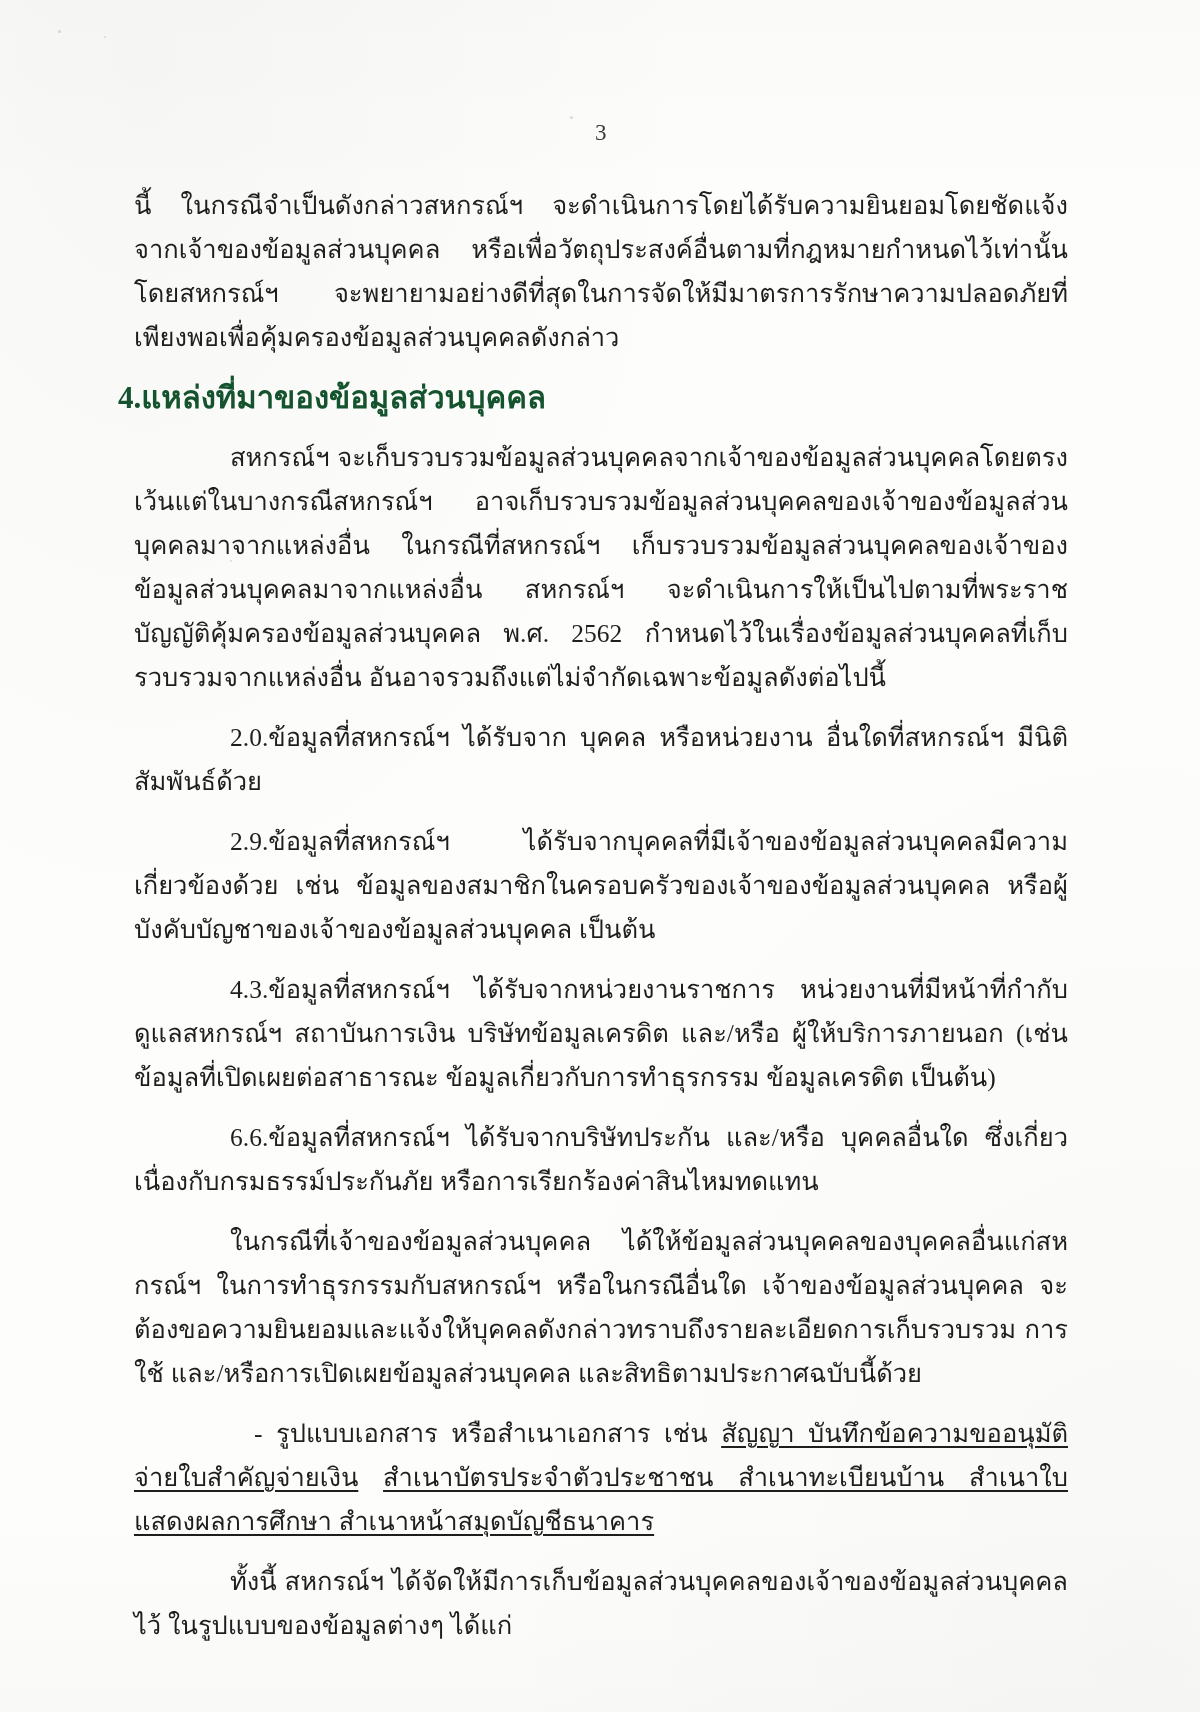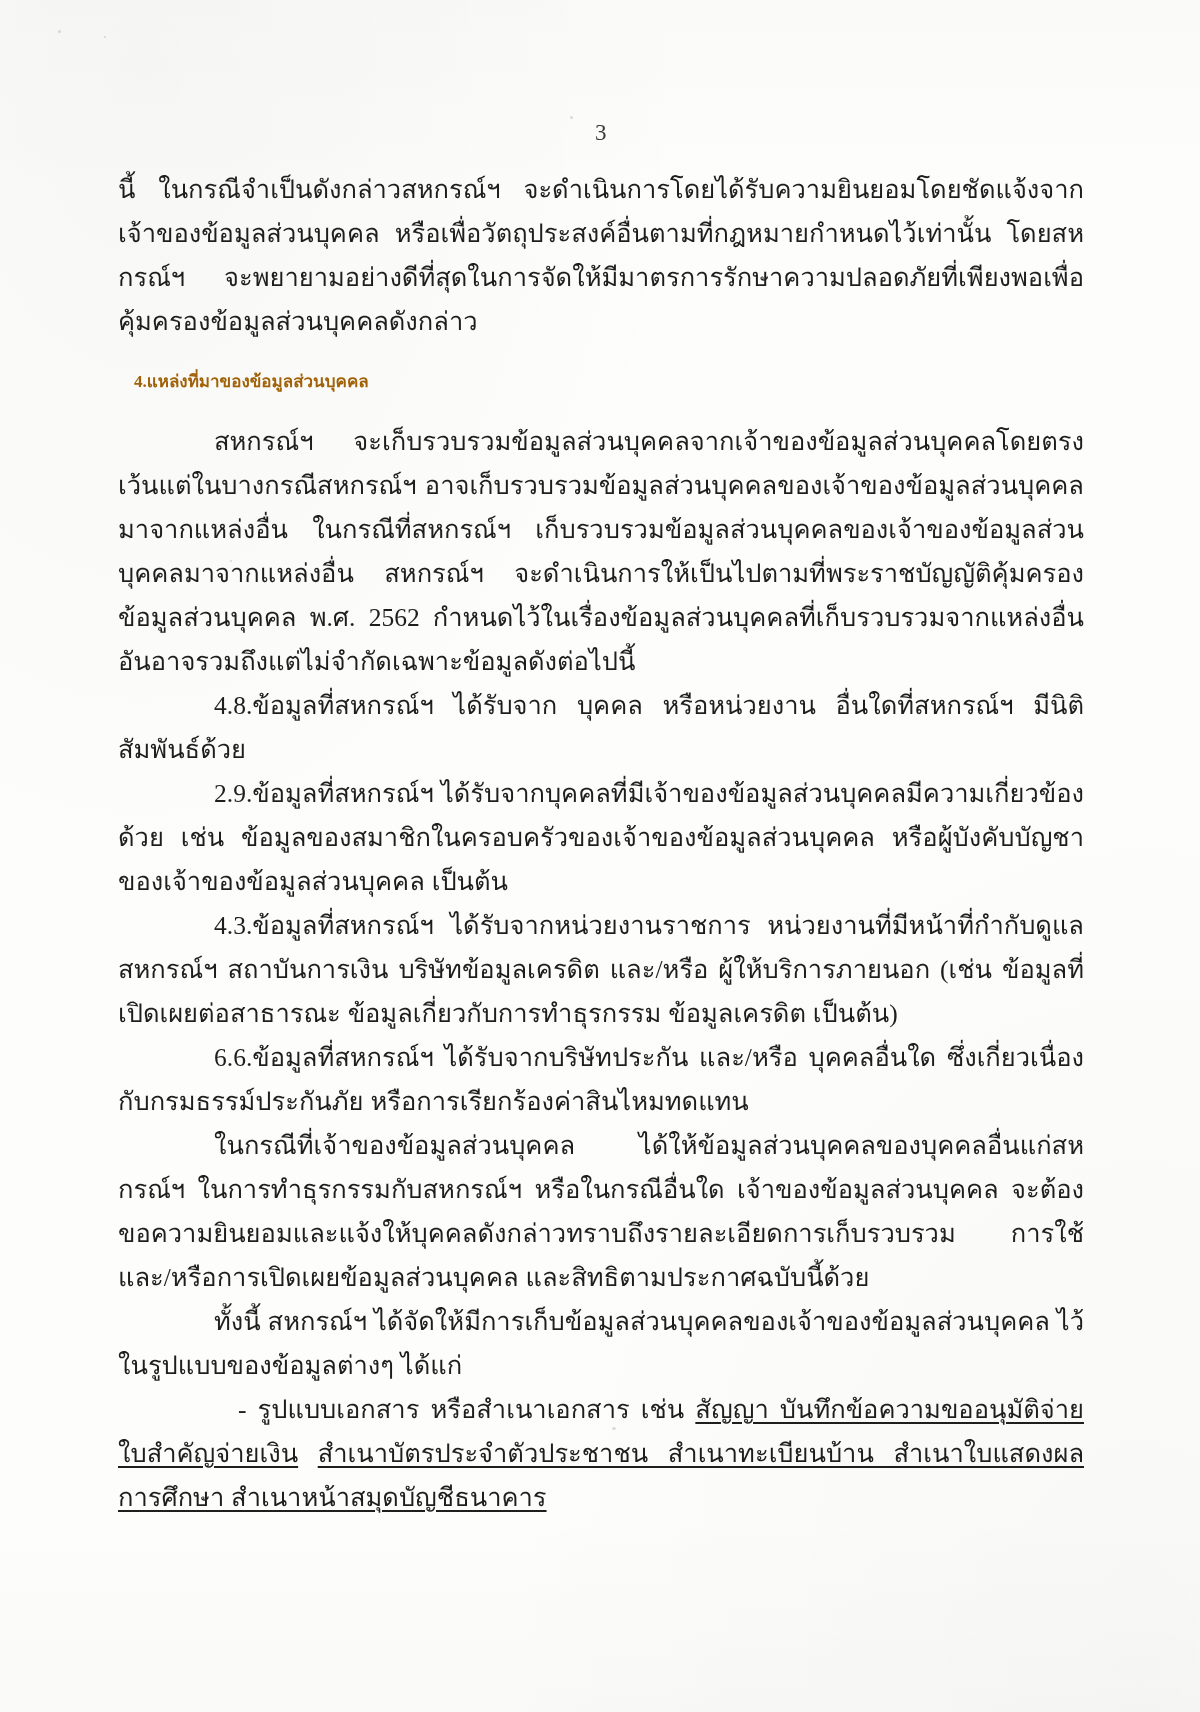--- a/index.html
+++ b/index.html
@@ -59,44 +59,44 @@
   }
 
   .body-block {
     position: absolute;
     top: 168px;
     left: 0;
     width: 966px;
   }
 
   p.para {
-    margin: 0;
+    margin: 16px;
     font-size: 25.5px;
     line-height: 44px;
     text-align: justify;
     text-justify: inter-word;
     word-spacing: .5px;
     color: #1e1e1e;
     -webkit-font-smoothing: antialiased;
   }
 
   .indent-lg { text-indent: 78px; }
   .indent-xl { text-indent: 96px; }
   .indent-xxl { text-indent: 120px; }
 
   .gap-sm { margin-top: 10px; }
   .gap-md { margin-top: 22px; }
   .gap-lg { margin-top: 42px; }
 
   h2.heading {
-    margin: 16px;
-    font-size: 17px;
+    margin: 0;
+    font-size: 31px;
     line-height: 44px;
     font-weight: bold;
-    color: #a16207;
+    color: #14532d;
     letter-spacing: 0;
   }
 
   .u {
     text-decoration: underline;
     text-underline-offset: 4px;
     text-decoration-thickness: 1.5px;
   }
 </style>
 </head>
@@ -119,30 +119,30 @@
 
     <div class="body-block">
 
       <p class="para">นี้ ในกรณีจำเป็นดังกล่าวสหกรณ์ฯ จะดำเนินการโดยได้รับความยินยอมโดยชัดแจ้งจากเจ้าของข้อมูลส่วนบุคคล หรือเพื่อวัตถุประสงค์อื่นตามที่กฎหมายกำหนดไว้เท่านั้น โดยสหกรณ์ฯ จะพยายามอย่างดีที่สุดในการจัดให้มีมาตรการรักษาความปลอดภัยที่เพียงพอเพื่อคุ้มครองข้อมูลส่วนบุคคลดังกล่าว</p>
 
 
       <h2 class="heading gap-lg">4.แหล่งที่มาของข้อมูลส่วนบุคคล</h2>
 
       <p class="para indent-xl gap-sm">สหกรณ์ฯ จะเก็บรวบรวมข้อมูลส่วนบุคคลจากเจ้าของข้อมูลส่วนบุคคลโดยตรง เว้นแต่ในบางกรณีสหกรณ์ฯ อาจเก็บรวบรวมข้อมูลส่วนบุคคลของเจ้าของข้อมูลส่วนบุคคลมาจากแหล่งอื่น ในกรณีที่สหกรณ์ฯ เก็บรวบรวมข้อมูลส่วนบุคคลของเจ้าของข้อมูลส่วนบุคคลมาจากแหล่งอื่น  สหกรณ์ฯ จะดำเนินการให้เป็นไปตามที่พระราชบัญญัติคุ้มครองข้อมูลส่วนบุคคล พ.ศ. 2562 กำหนดไว้ในเรื่องข้อมูลส่วนบุคคลที่เก็บรวบรวมจากแหล่งอื่น อันอาจรวมถึงแต่ไม่จำกัดเฉพาะข้อมูลดังต่อไปนี้</p>
 
-      <p class="para indent-xl gap-md">4.8.ข้อมูลที่สหกรณ์ฯ ได้รับจาก บุคคล หรือหน่วยงาน อื่นใดที่สหกรณ์ฯ มีนิติสัมพันธ์ด้วย</p>
+      <p class="para indent-xl gap-md">2.0.ข้อมูลที่สหกรณ์ฯ ได้รับจาก บุคคล หรือหน่วยงาน อื่นใดที่สหกรณ์ฯ มีนิติสัมพันธ์ด้วย</p>
 
       <p class="para indent-xl gap-md">2.9.ข้อมูลที่สหกรณ์ฯ ได้รับจากบุคคลที่มีเจ้าของข้อมูลส่วนบุคคลมีความเกี่ยวข้องด้วย เช่น ข้อมูลของสมาชิกในครอบครัวของเจ้าของข้อมูลส่วนบุคคล หรือผู้บังคับบัญชาของเจ้าของข้อมูลส่วนบุคคล เป็นต้น</p>
 
       <p class="para indent-xl gap-md">4.3.ข้อมูลที่สหกรณ์ฯ ได้รับจากหน่วยงานราชการ หน่วยงานที่มีหน้าที่กำกับดูแลสหกรณ์ฯ สถาบันการเงิน บริษัทข้อมูลเครดิต และ/หรือ ผู้ให้บริการภายนอก (เช่น ข้อมูลที่เปิดเผยต่อสาธารณะ ข้อมูลเกี่ยวกับการทำธุรกรรม ข้อมูลเครดิต เป็นต้น)</p>
 
       <p class="para indent-xl gap-md">6.6.ข้อมูลที่สหกรณ์ฯ ได้รับจากบริษัทประกัน และ/หรือ บุคคลอื่นใด ซึ่งเกี่ยวเนื่องกับกรมธรรม์ประกันภัย หรือการเรียกร้องค่าสินไหมทดแทน</p>
 
       <p class="para indent-xl gap-md">ในกรณีที่เจ้าของข้อมูลส่วนบุคคล ได้ให้ข้อมูลส่วนบุคคลของบุคคลอื่นแก่สหกรณ์ฯ ในการทำธุรกรรมกับสหกรณ์ฯ หรือในกรณีอื่นใด เจ้าของข้อมูลส่วนบุคคล จะต้องขอความยินยอมและแจ้งให้บุคคลดังกล่าวทราบถึงรายละเอียดการเก็บรวบรวม การใช้ และ/หรือการเปิดเผยข้อมูลส่วนบุคคล และสิทธิตามประกาศฉบับนี้ด้วย</p>
 
+      <p class="para indent-xxl gap-md"><span>- รูปแบบเอกสาร หรือสำเนาเอกสาร เช่น </span><span class="u">สัญญา บันทึกข้อความขออนุมัติจ่ายใบสำคัญจ่ายเงิน</span> <span class="u">สำเนาบัตรประจำตัวประชาชน สำเนาทะเบียนบ้าน สำเนาใบแสดงผลการศึกษา สำเนาหน้าสมุดบัญชีธนาคาร</span></p>
+
       <p class="para indent-xl gap-md">ทั้งนี้ สหกรณ์ฯ ได้จัดให้มีการเก็บข้อมูลส่วนบุคคลของเจ้าของข้อมูลส่วนบุคคล ไว้ ในรูปแบบของข้อมูลต่างๆ ได้แก่</p>
-
-      <p class="para indent-xxl gap-md"><span>- รูปแบบเอกสาร หรือสำเนาเอกสาร เช่น </span><span class="u">สัญญา บันทึกข้อความขออนุมัติจ่ายใบสำคัญจ่ายเงิน</span> <span class="u">สำเนาบัตรประจำตัวประชาชน สำเนาทะเบียนบ้าน สำเนาใบแสดงผลการศึกษา สำเนาหน้าสมุดบัญชีธนาคาร</span></p>
 
 
     </div>
   </div>
 </div>
 
 </body></html>

